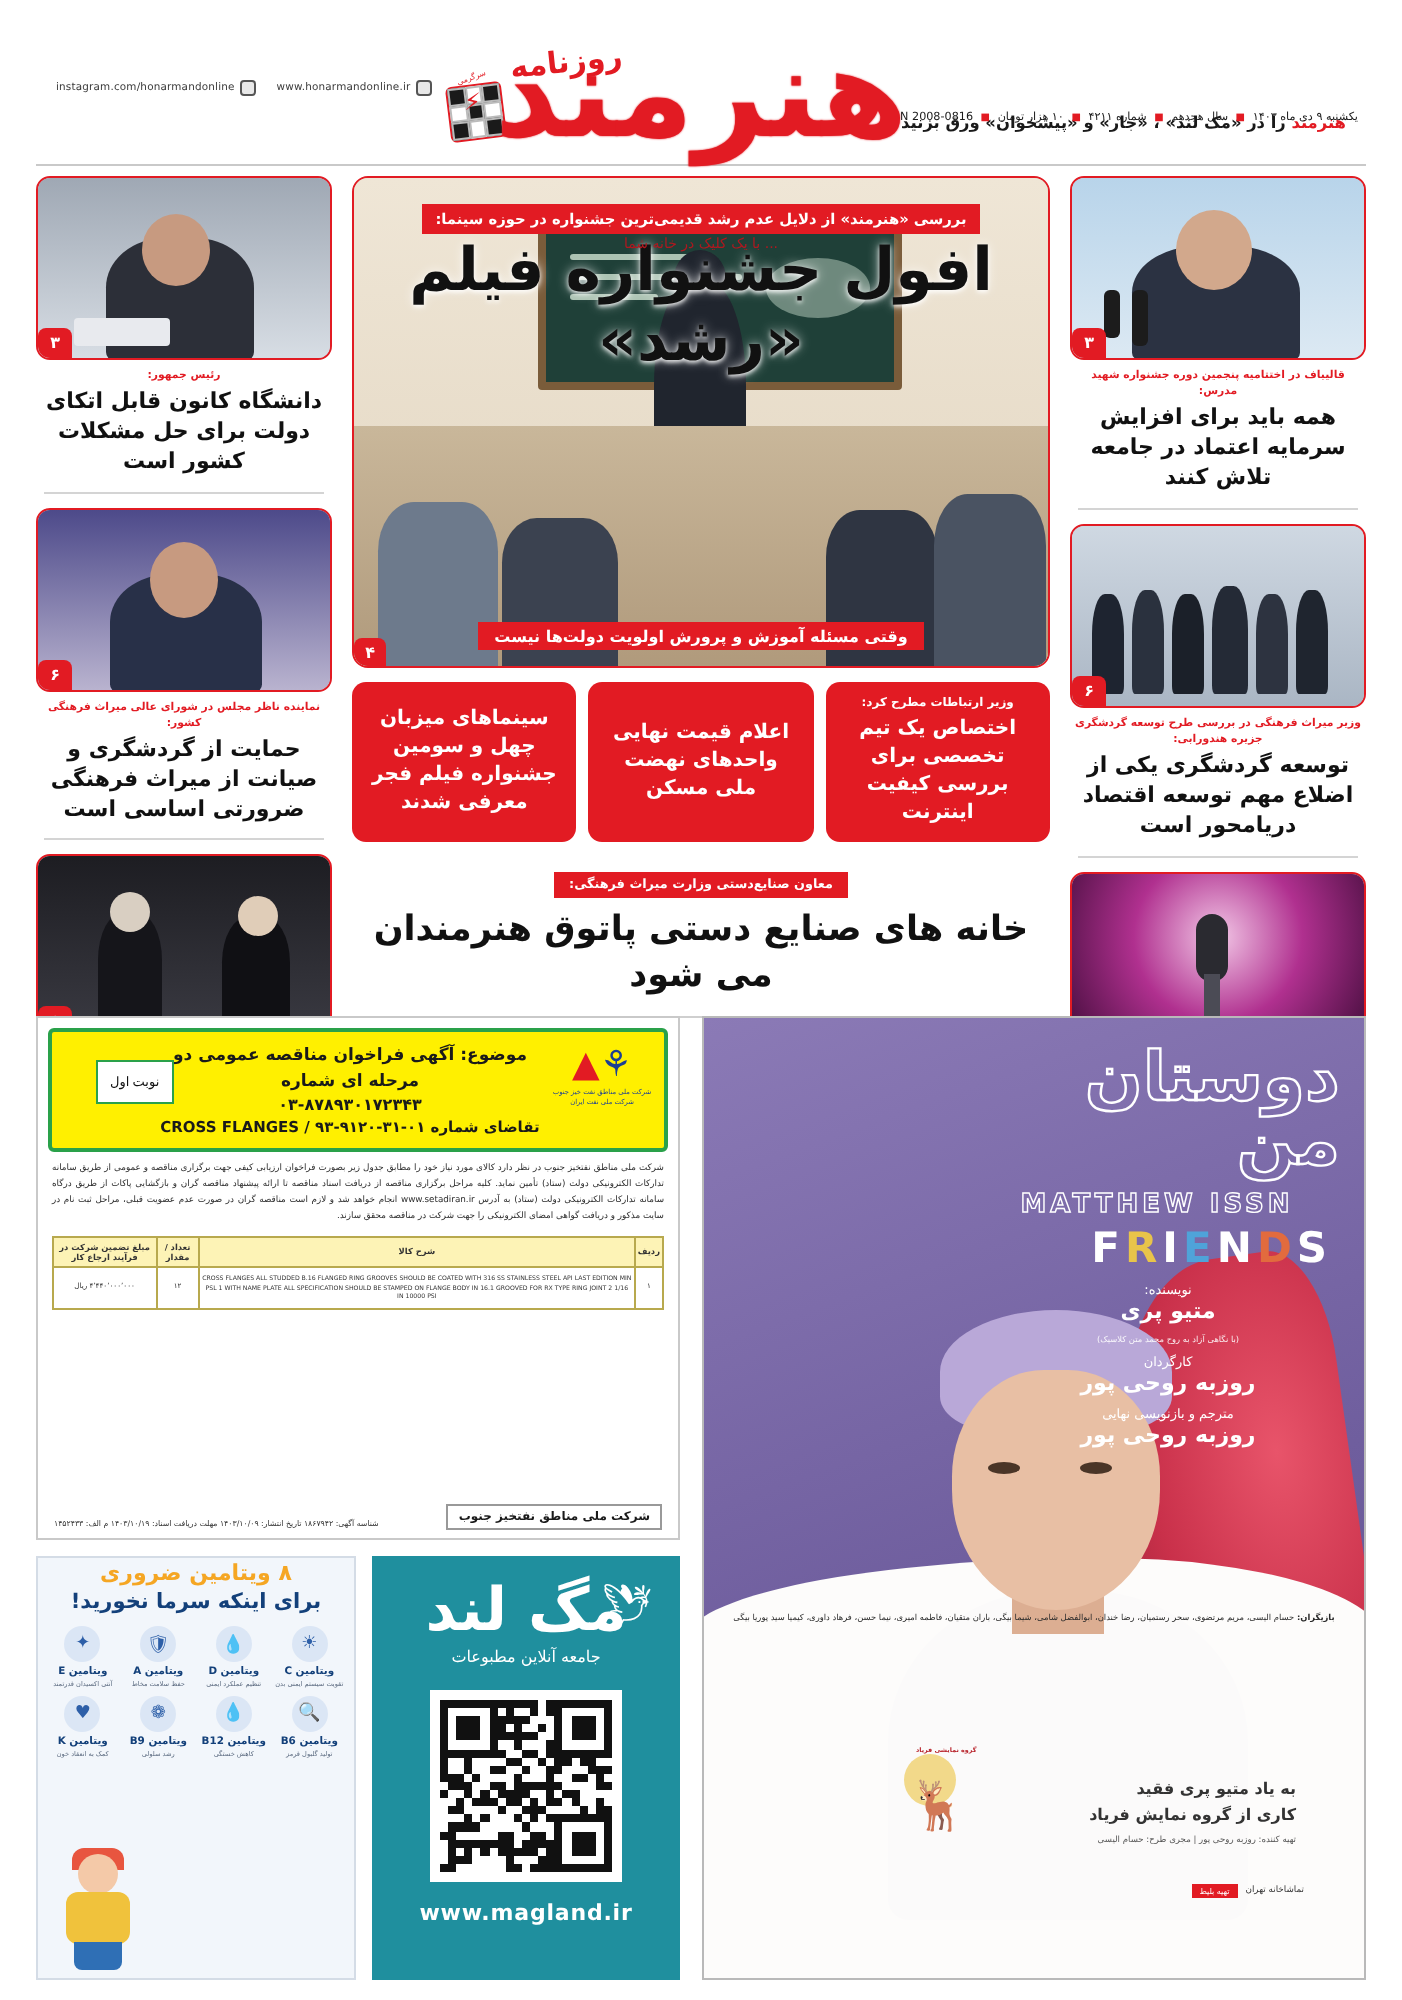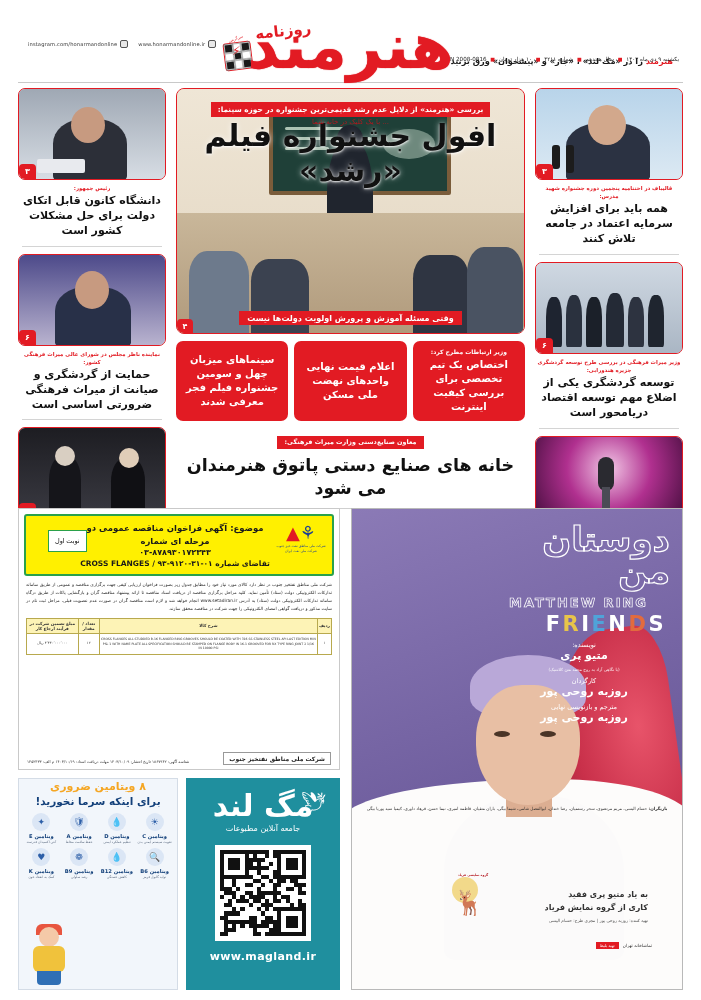--- a/index.html
+++ b/index.html
@@ -1101,21 +1101,21 @@
       <div class="poster-person">
         <div class="pp-body"></div>
         <div class="pp-neck"></div>
         <div class="pp-hair"></div>
         <div class="pp-face"></div>
         <div class="pp-eye" style="top:76px;left:50px"></div>
         <div class="pp-eye" style="top:76px;left:96px"></div>
       </div>
 
       <div class="poster-title">دوستان من</div>
-      <div class="poster-mp">MATTHEW RING</div>
+      <div class="poster-mp">MATTHEW ISSN</div>
       <div class="poster-friends">
         <b>F</b><b>R</b><b>I</b><b>E</b><b>N</b><b>D</b><b>S</b>
       </div>
 
       <div class="credits">
         <div class="lab">نویسنده:</div>
         <div class="nm">متیو پری</div>
         <div class="tiny">(با نگاهی آزاد به روح محمد متن کلاسیک)</div>
         <div class="lab">کارگردان</div>
         <div class="nm">روزبه روحی پور</div>

